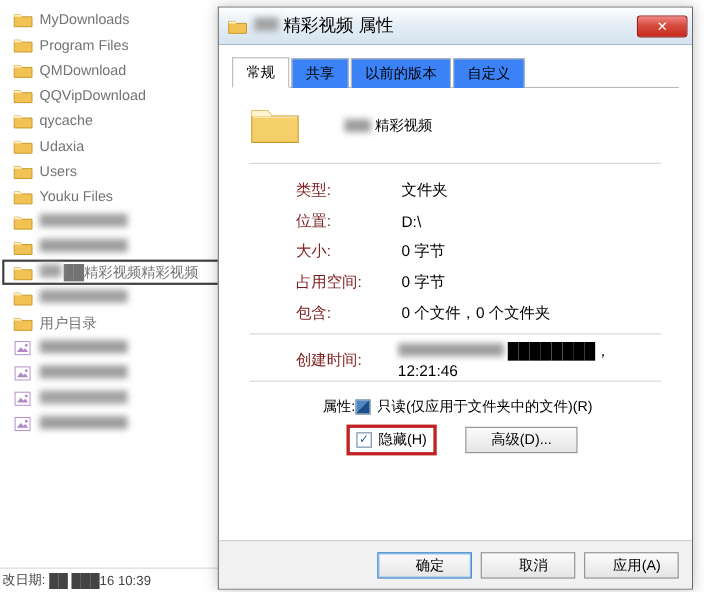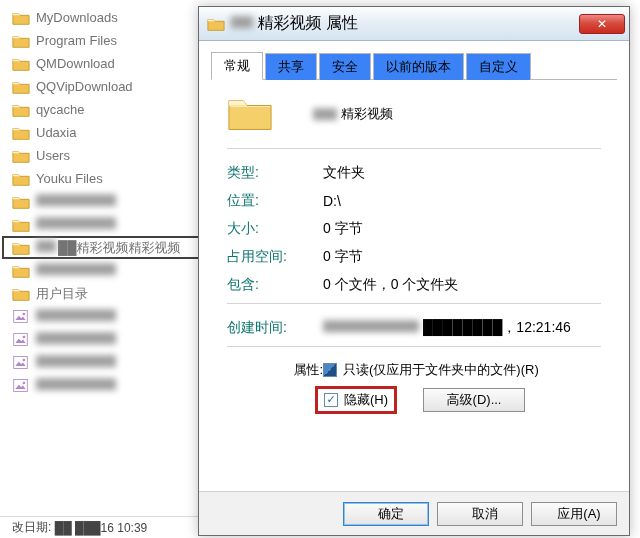--- a/index.html
+++ b/index.html
@@ -8,42 +8,42 @@
     
     .file-list { position: absolute; left: 0; top: 0; width: 200px; height: 100%; background: #fff; padding: 6px 0 0 2px; }
     .file-row { display: flex; align-items: center; height: 23px; padding-left: 10px; cursor: default; }
     .file-row .icon-slot { width: 18px; height: 18px; margin-right: 6px; }
     .file-row .label { font-size: 13px; color: #737373; white-space: nowrap; }
     .folder-icon svg { width: 18px; height: 18px; }
     .image-icon svg { width: 17px; height: 17px; }
     .selected-row { border: 2px solid #404040; padding-left: 8px; }
     .pixelated { filter: blur(3px); background: repeating-linear-gradient(0deg,#8a8a8a 0 2px,#b5b5b5 2px 4px); width: 80px; height: 12px; display: inline-block; }
 
-    .status-bar { position: absolute; left: 0; bottom: 0; width: 200px; height: 22px; border-top: 1px solid #d9d9d9; padding-left: 12px; display: flex; align-items: center; font-size: 12px; color: #444; }
+    .status-bar { position: absolute; left: 0; bottom: 0; width: 200px; height: 22px; border-top: 1px solid #d9d9d9; padding-left: 2px; display: flex; align-items: center; font-size: 12px; color: #444; }
 
     
     .dialog { position: absolute; left: 198px; top: 6px; width: 432px; height: 530px; border: 1px solid #6a6a6a; background: #fff; box-shadow: 0 0 12px rgba(0,0,0,.25); display: flex; flex-direction: column; }
     .titlebar { height: 34px; background: linear-gradient(#fdfefe,#e6eef6 45%,#d5e4f1); display: flex; align-items: center; border-bottom: 1px solid #a9b7c7; }
     .titlebar .t-icon { width: 18px; height: 18px; margin: 0 6px 0 8px; }
     .titlebar .t-text { font-size: 16px; flex: 1; }
     .close-btn { width: 46px; height: 20px; margin-right: 4px; border: 1px solid #9c2121; border-radius: 3px; background: linear-gradient(#f08682,#d64c3f 45%,#c92a1d); color: #fff; display: flex; align-items: center; justify-content: center; font-size: 12px; cursor: default; }
 
     .dialog-body { flex: 1; padding: 10px 12px 0 12px; background: #fff; }
     .tabs { display: flex; align-items: flex-end; border-bottom: 1px solid #b8b8b8; }
     .tab { padding: 4px 12px; font-size: 13px; border: 1px solid #b8b8b8; border-bottom: none; margin-right: 2px; background: #3b82f6; cursor: default; position: relative; top: 1px; }
     .tab.active { background: #fff; border-bottom: 1px solid #fff; }
 
     .panel { padding: 14px 16px 10px 16px; }
     .name-row { display: flex; align-items: center; margin-bottom: 14px; }
     .big-folder { width: 46px; height: 40px; margin-right: 34px; }
     .name-field { flex: 1; height: 25px; display: flex; align-items: center; padding: 0 6px; font-size: 13px; }
     .sep { border-top: 1px solid #d4d4d4; margin: 4px 0 10px 0; }
 
     .kv { display: flex; align-items: center; height: 28px; font-size: 14px; }
-    .kv .k { width: 96px; color: #0f766e; }
+    .kv .k { width: 96px; color: #7f1d1d; margin-left: 42px; }
     .kv .v { color: #000; }
 
     .attr-block { margin-top: 6px; text-align: right; }
     .attr-row { display: flex; align-items: center; height: 26px; font-size: 13px; }
     .attr-row .cb { width: 14px; height: 14px; border: 1px solid #6a8aab; margin-right: 6px; background: #fff; display: inline-flex; align-items: center; justify-content: center; }
     .cb.tri { background: linear-gradient(135deg,#4d86c3 0 50%,#1e4e86 50% 100%); }
     .cb.checked::after { content: "✓"; font-size: 11px; color: #2a5fa0; position: relative; top: -1px; }
     .hidden-row-hl { border: 3px solid #c02020; padding: 0 6px; display: inline-flex; align-items: center; height: 28px; }
 
     .adv-btn { display: inline-flex; align-items: center; justify-content: center; width: 102px; height: 24px; border: 1px solid #8e8e8e; background: linear-gradient(#fbfbfb,#e5e5e5); font-size: 13px; cursor: default; margin-left: 26px; }
@@ -197,21 +197,20 @@
       <span class="pixelated" style="width:22px"></span>
       <span>精彩视频 属性</span>
     </span>
     <span class="close-btn">✕</span>
   </div>
 
   <div class="dialog-body">
     <div class="tabs" id="tabs">
         <div class="tab active">常规</div>
         <div class="tab">共享</div>
-        <div class="tab">安全</div>
         <div class="tab">以前的版本</div>
         <div class="tab">自定义</div>
       </div>
 
     <div class="panel">
       <div class="name-row">
         <span class="big-folder">
           <svg viewBox="0 0 48 40">
               <path fill="#f4cf6a" stroke="#c79a2b" d="M2 7h15l4 5h25v25H2z"></path>
               <path fill="#fff4cf" d="M2 7h15l4 5H2z"></path>

